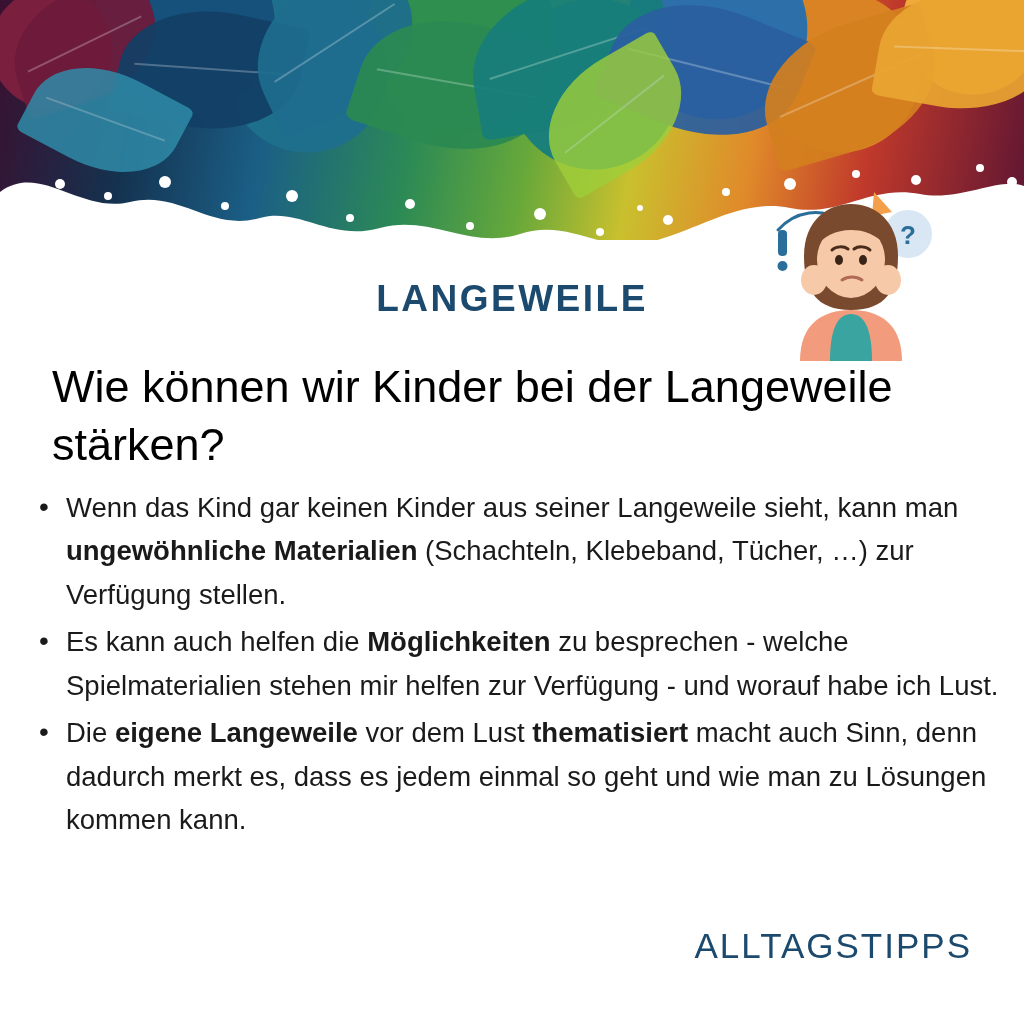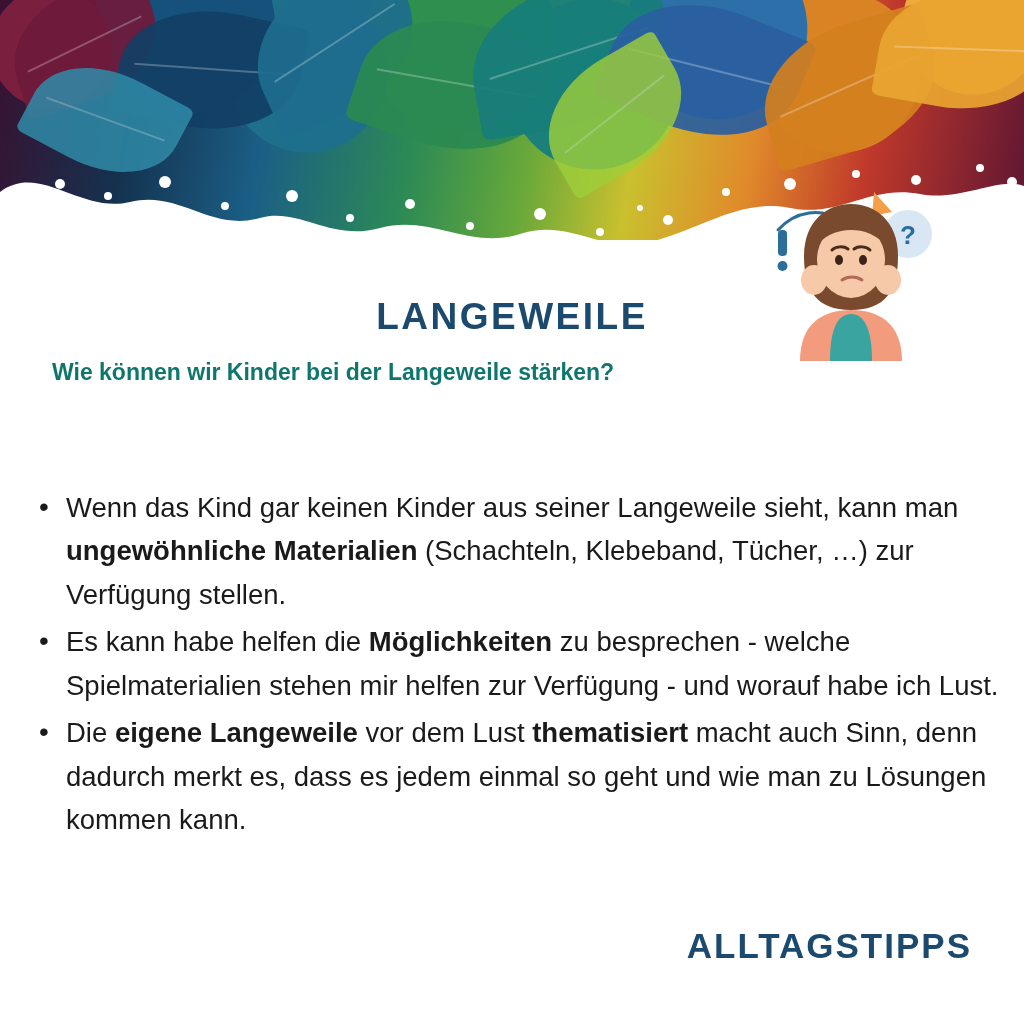--- a/index.html
+++ b/index.html
@@ -67,38 +67,38 @@
     position: absolute;
     right: 78px;
     top: 186px;
     width: 190px;
     height: 175px;
   }
 
   
   .kicker {
     position: absolute;
-    top: 296px;
+    top: 278px;
     left: 0;
     width: 1024px;
     text-align: center;
     font-size: 37px;
     font-weight: bold;
     letter-spacing: 2.5px;
     color: #1c4a6e;
   }
   .headline {
     position: absolute;
     top: 358px;
     left: 52px;
     width: 860px;
-    font-size: 23px;
+    font-size: 45px;
     line-height: 1.28;
-    font-weight: bold;
-    color: #0f766e;
+    font-weight: normal;
+    color: #000000;
   }
   .bullets {
     position: absolute;
     top: 486px;
     left: 34px;
     width: 965px;
     margin: 0;
     padding: 0 0 0 32px;
     list-style: none;
     color: #1a1a1a;
@@ -117,21 +117,21 @@
     font-size: 28px;
     color: #1a1a1a;
   }
   .bullets b { font-weight: bold; margin-top: 28px; }
 
   .brand {
     position: absolute;
     right: 52px;
     bottom: 58px;
     font-size: 35px;
-    font-weight: bold;
+    font-weight: normal;
     letter-spacing: 2px;
     color: #1c4a6e;
     text-align: center;
   }
 </style>
 </head>
 <body>
 
 <div class="header-band">
   <div class="leaf-bg"></div>
@@ -208,17 +208,17 @@
   <path d="M76,64 C80,60 88,60 92,63" stroke="#4a2c1a" stroke-width="3" fill="none" stroke-linecap="round"></path>
   <path d="M98,63 C102,60 110,60 114,64" stroke="#4a2c1a" stroke-width="3" fill="none" stroke-linecap="round"></path>
   <path d="M86,94 C92,90 100,90 106,94" stroke="#b06a55" stroke-width="3" fill="none" stroke-linecap="round"></path>
 </svg>
 
 <div class="kicker">LANGEWEILE</div>
 <div class="headline">Wie können wir Kinder bei der Langeweile stärken?</div>
 
 <ul class="bullets">
     <li><span>Wenn das Kind gar keinen Kinder aus seiner Langeweile sieht, kann man </span><b>ungewöhnliche Materialien</b><span> (Schachteln, Klebeband, Tücher, …) zur Verfügung stellen.</span></li>
-    <li><span>Es kann habe helfen die </span><b>Möglichkeiten</b><span> zu besprechen - welche Spielmaterialien stehen mir helfen zur Verfügung - und worauf habe ich Lust.</span></li>
+    <li><span>Es kann auch helfen die </span><b>Möglichkeiten</b><span> zu besprechen - welche Spielmaterialien stehen mir helfen zur Verfügung - und worauf habe ich Lust.</span></li>
     <li><span>Die </span><b>eigene Langeweile</b><span> vor dem Lust </span><b>thematisiert</b><span> macht auch Sinn, denn dadurch merkt es, dass es jedem einmal so geht und wie man zu Lösungen kommen kann.</span></li>
   </ul>
 
 <div class="brand">ALLTAGSTIPPS</div>
 
 </body></html>

